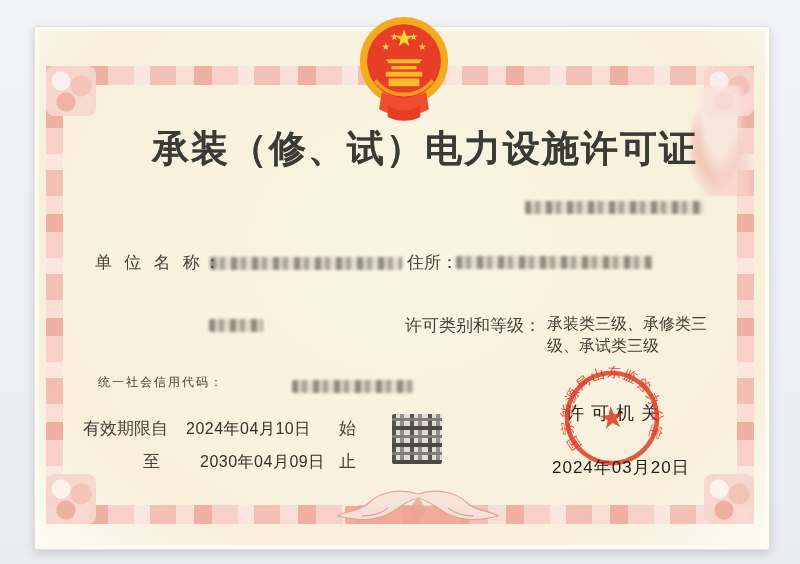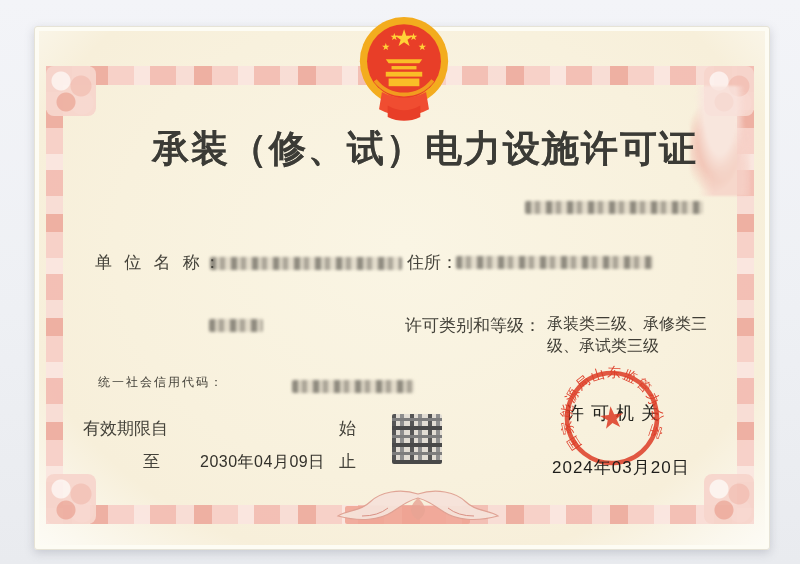--- a/index.html
+++ b/index.html
@@ -107,20 +107,21 @@
   <div class="blur-text" style="left:456px;top:256px;width:197px"></div>
 
   <div class="blur-text" style="left:209px;top:319px;width:54px"></div>
   <div class="lbl" style="left:405px;top:314px">许可类别和等级：</div>
   <div class="val" style="left:547px;top:313px;width:172px;line-height:1.35;line-break:anywhere">承装类三级、承修类三级、承试类三级</div>
 
   <div class="lbl" style="left:98px;top:374px;font-size:12px;letter-spacing:2px">统一社会信用代码：</div>
   <div class="blur-text" style="left:292px;top:380px;width:122px"></div>
 
   <div class="lbl" style="left:83px;top:417px">有效期限自</div>
+  <div class="val date-sans" style="left:186px;top:419px">2024年04月10日</div>
   <div class="lbl" style="left:339px;top:417px">始</div>
 
   <div class="lbl" style="left:143px;top:450px">至</div>
   <div class="val date-sans" style="left:200px;top:452px">2030年04月09日</div>
   <div class="lbl" style="left:339px;top:450px">止</div>
 
   <div class="qr"></div>
 
   <div class="authority">许可机关</div>
   <svg class="seal" width="104" height="104" viewBox="0 0 104 104">

